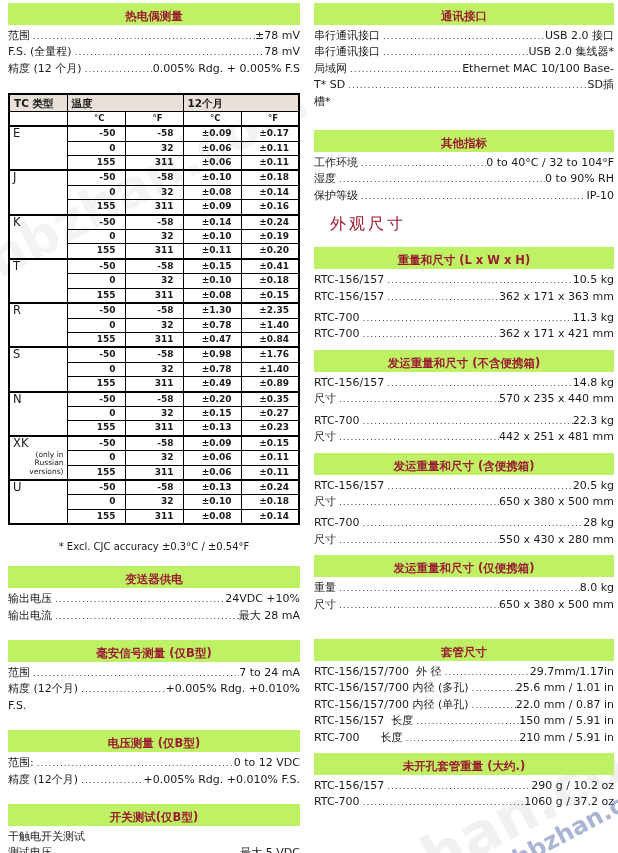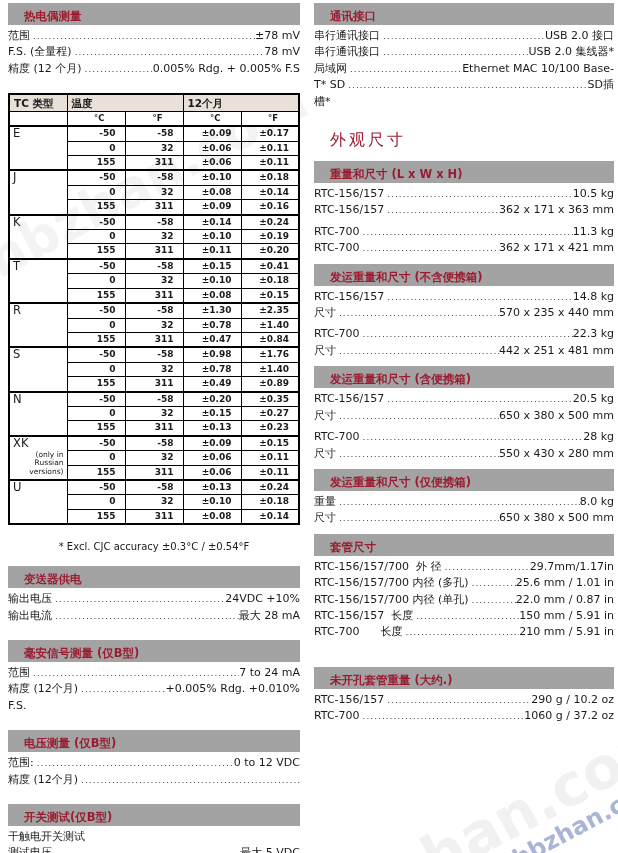--- a/index.html
+++ b/index.html
@@ -6,21 +6,21 @@
   body{
     width:618px;height:853px;background:#ffffff;position:relative;overflow:hidden;
     font-family:"DejaVu Sans","Liberation Sans",sans-serif;color:#1a1a1a;
   }
   .page{display:flex;gap:14px;padding:3px 6px 0 8px;position:relative;z-index:2;}
   .col{display:block;}
   .col.left{width:292px;flex:0 0 292px;}
   .col.right{width:300px;flex:0 0 300px;}
 
   .section{margin-bottom:16px;}
-  .bar{background:#a3a3a3;padding:2px 5px 1px 16px;margin-bottom:3px;}
+  .bar{background:#bef264;padding:2px 5px 1px 5px;margin-bottom:3px;text-align:center;}
   .bar-title{color:#9b1b30;font-weight:bold;font-size:11.5px;line-height:13px;}
   .big-heading{color:#9b1b30;font-size:16px;letter-spacing:3px;margin:4px 0 12px 16px;}
   .note{font-size:10px;margin:5px 0 14px 0;text-align:center;}
 
   .spec-row{display:flex;align-items:baseline;font-size:11px;line-height:16.4px;}
   .spec-row.gap{margin-top:5px;}
   .label{white-space:pre;text-align:center;}
   .leader{flex:1;overflow:hidden;white-space:nowrap;font-size:9px;letter-spacing:1px;color:#3a3a3a;padding:0 3px;}
   .leader::after{content:"..............................................................................................................................................................................";}
   .value{white-space:nowrap;}
@@ -299,20 +299,21 @@
       <div class="section">
         <div class="bar"><span class="bar-title">电压测量 (仅B型)</span></div>
         <div class="spec-row">
           <span class="label">范围:</span>
           <span class="leader"></span>
           <span class="value">0 to 12 VDC</span>
         </div>
         <div class="spec-row">
           <span class="label">精度 (12个月)</span>
           <span class="leader"></span>
+          <span class="value">+0.005% Rdg. +0.010% F.S.</span>
         </div>
       </div>
       <div class="section">
         <div class="bar"><span class="bar-title">开关测试(仅B型)</span></div>
         <div class="spec-row">
           <span class="label">干触电开关测试</span>
         </div>
         <div class="spec-row">
           <span class="label">测试电压</span>
           <span class="leader"></span>
@@ -340,20 +341,38 @@
         </div>
         <div class="spec-row">
           <span class="label">T* SD</span>
           <span class="leader"></span>
           <span class="value">SD插</span>
         </div>
         <div class="spec-row">
           <span class="label">槽*</span>
         </div>
       </div>
+      <div class="section">
+        <div class="bar"><span class="bar-title">其他指标</span></div>
+        <div class="spec-row">
+          <span class="label">工作环境</span>
+          <span class="leader"></span>
+          <span class="value">0 to 40°C / 32 to 104°F</span>
+        </div>
+        <div class="spec-row">
+          <span class="label">湿度</span>
+          <span class="leader"></span>
+          <span class="value">0 to 90% RH</span>
+        </div>
+        <div class="spec-row">
+          <span class="label">保护等级</span>
+          <span class="leader"></span>
+          <span class="value">IP-10</span>
+        </div>
+      </div>
       <div class="big-heading">外观尺寸</div>
       <div class="section">
         <div class="bar"><span class="bar-title">重量和尺寸 (L x W x H)</span></div>
         <div class="spec-row">
           <span class="label">RTC-156/157</span>
           <span class="leader"></span>
           <span class="value">10.5 kg</span>
         </div>
         <div class="spec-row">
           <span class="label">RTC-156/157</span>

